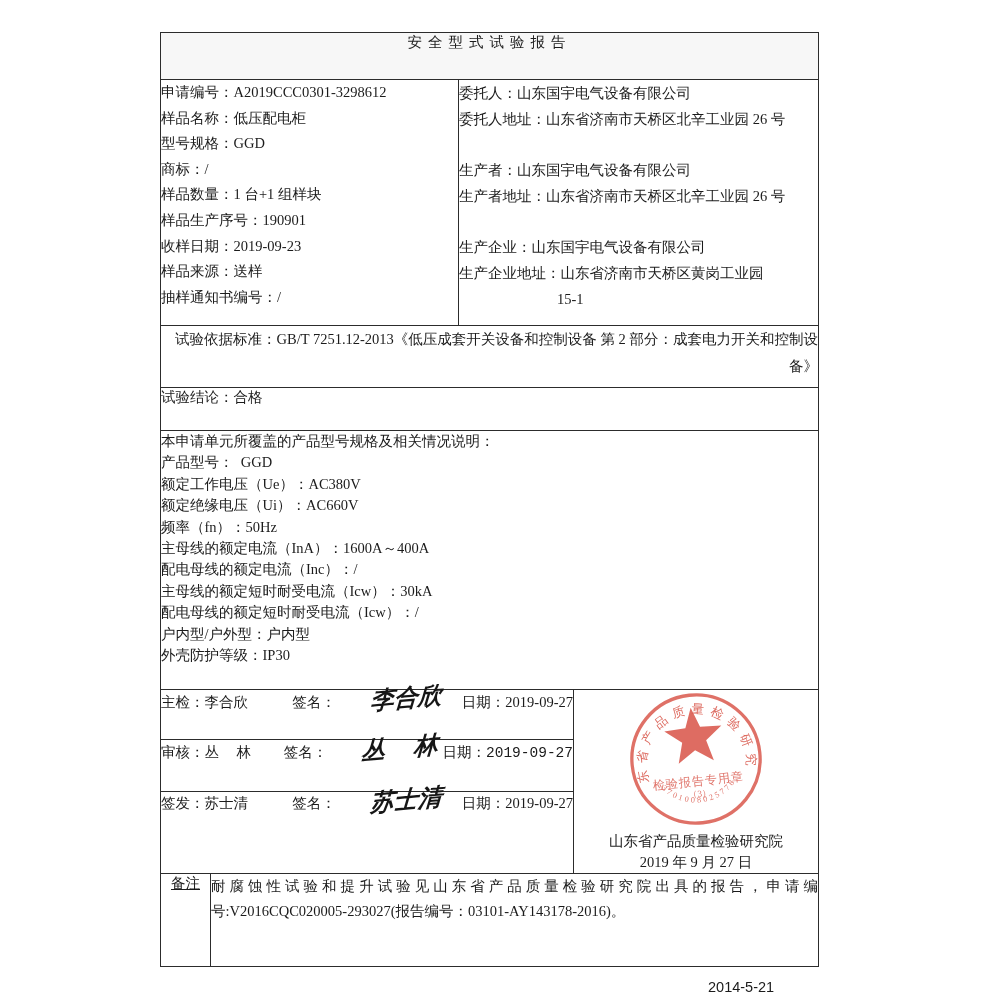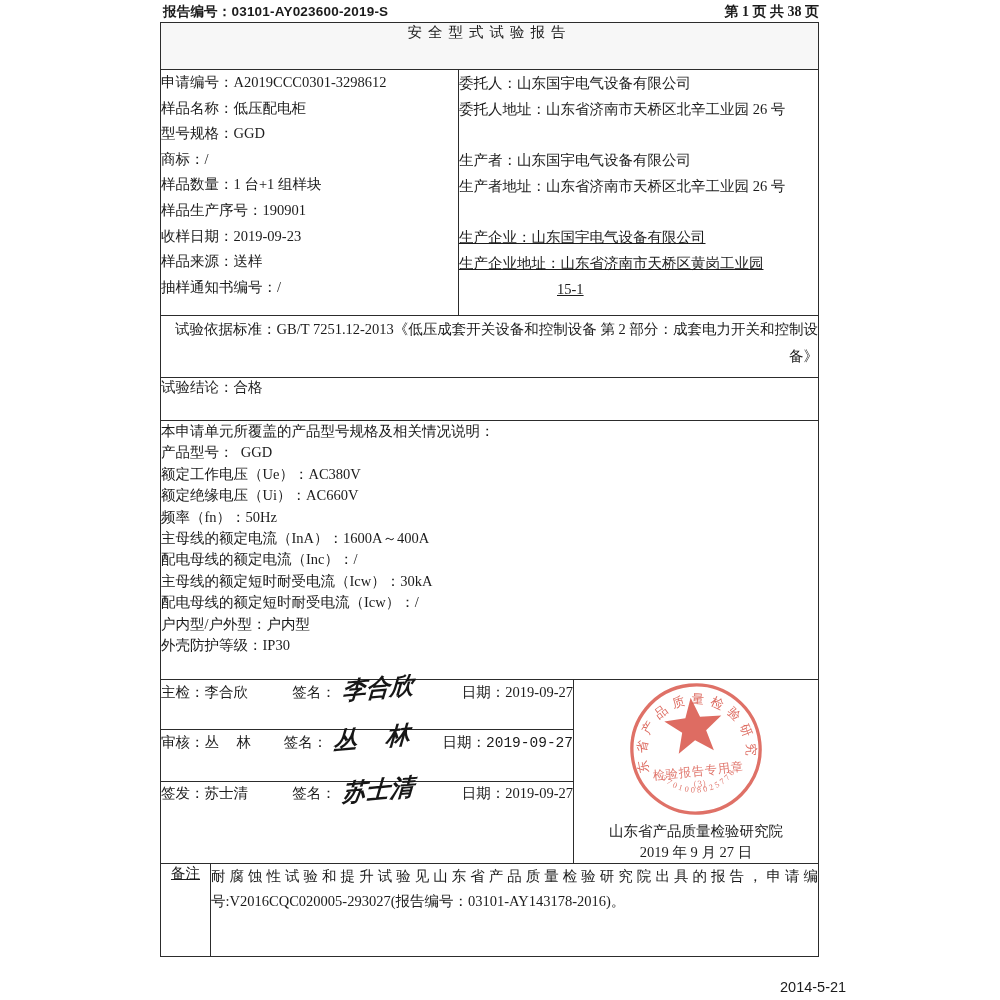--- a/index.html
+++ b/index.html
@@ -15,76 +15,72 @@
     display:flex; justify-content:space-between; align-items:flex-start;
   }
   .report-no {
     font-family:"Liberation Sans","DejaVu Sans",sans-serif;
     font-weight:700; font-size:13.5px; letter-spacing:0.2px;
   }
   .page-info { font-weight:700; font-size:14px; }
 
   
   table.doc {
-    position:absolute; left:160px; top:22px; width:658px;
+    position:absolute; left:160px; top:32px; width:658px;
     border-collapse:collapse; table-layout:fixed;
   }
   table.doc td {
     border:1.6px solid #2c2c2c; padding:0; vertical-align:top;
     font-size:14.5px;
   }
   .title-cell {
     height:46px; text-align:center; vertical-align:middle;
     font-size:29px; letter-spacing:6px; background:#f7f7f7; padding-bottom:4px;
   }
   .info-left  { height:245px; padding:9px 4px 0 10px; line-height:25.6px; font-size:15px; }
   .info-right { padding:9px 6px 0 10px; line-height:26px; font-size:15px; }
   .party-group { margin-bottom:25px; }
-  .party-group:last-child { margin-bottom:0;text-decoration:underline; }
+  .party-group:last-child { margin-bottom:0; }
   .indent { padding-left:98px; }
   .pre { white-space:pre-wrap; }
 
   .standard-cell   { height:61px; padding:8px 10px 0 10px; line-height:27px; font-size:15.5px;text-align:right; }
   .conclusion-cell { height:42px; padding:12px 10px 0 10px; font-size:15.5px; }
   .product-cell    { height:258px; padding:10px 10px 0 10px; line-height:21.4px; font-size:14.3px; }
 
   .sig-cell { vertical-align:middle; padding-left:10px; }
   .sig-row { display:flex; align-items:center; font-size:14.5px; }
   .sig-left { width:133px; white-space:pre; }
-  .sig-mid  { width:172px; display:flex; align-items:center; white-space:pre; }
+  .sig-mid  { width:172px; display:flex; align-items:center; white-space:pre;gap:28px; }
   .sig-right{ white-space:pre; }
   .handwrite {
     display:inline-block; font-size:24px; font-weight:600; font-style:italic;
     transform:rotate(-5deg) skewX(-8deg); margin:-8px 0 0 6px; white-space:pre;
     color:#161616;
   }
   .h1 { height:46px;margin-top:21px; } .h2 { height:47px;font-family:Liberation Mono, monospace; } .h3 { height:76px;border-radius:11px; }
 
   .stamp-cell { text-align:center; vertical-align:top; padding-top:2px; }
   .stamp-svg { display:inline-block; transform:rotate(-6deg); margin-top:1px; }
   .stamp-org, .stamp-date { font-size:14.5px; line-height:21px; }
 
   .remark-label-cell { text-align:center; vertical-align:middle; height:92px; font-size:14.5px;text-decoration:underline; }
   .remark-content-cell { padding:15px 12px 0 14px; line-height:25px; font-size:14.6px; text-align:justify;font-family:Liberation Serif, serif; }
 
   .footer-left  { position:absolute; left:163px; top:983px; font-size:13px; letter-spacing:0.2px;margin-top:15px; }
   .footer-right {
-    position:absolute; left:780px; top:979px; font-size:14.5px;
+    position:absolute; left:708px; top:979px; font-size:14.5px;
     font-family:"Liberation Sans","DejaVu Sans",sans-serif;
   }
 </style>
 </head>
 <body>
 
 <div class="page">
 
-  <div class="top-header">
-    <span class="report-no">报告编号：03101-AY023600-2019-S</span>
-    <span class="page-info">第 1 页  共 38 页</span>
-  </div>
 
   <table class="doc">
     <colgroup>
         <col style="width:50px">
         <col style="width:248px">
         <col style="width:115px">
         <col style="width:245px">
       </colgroup>
 
     <tbody>

